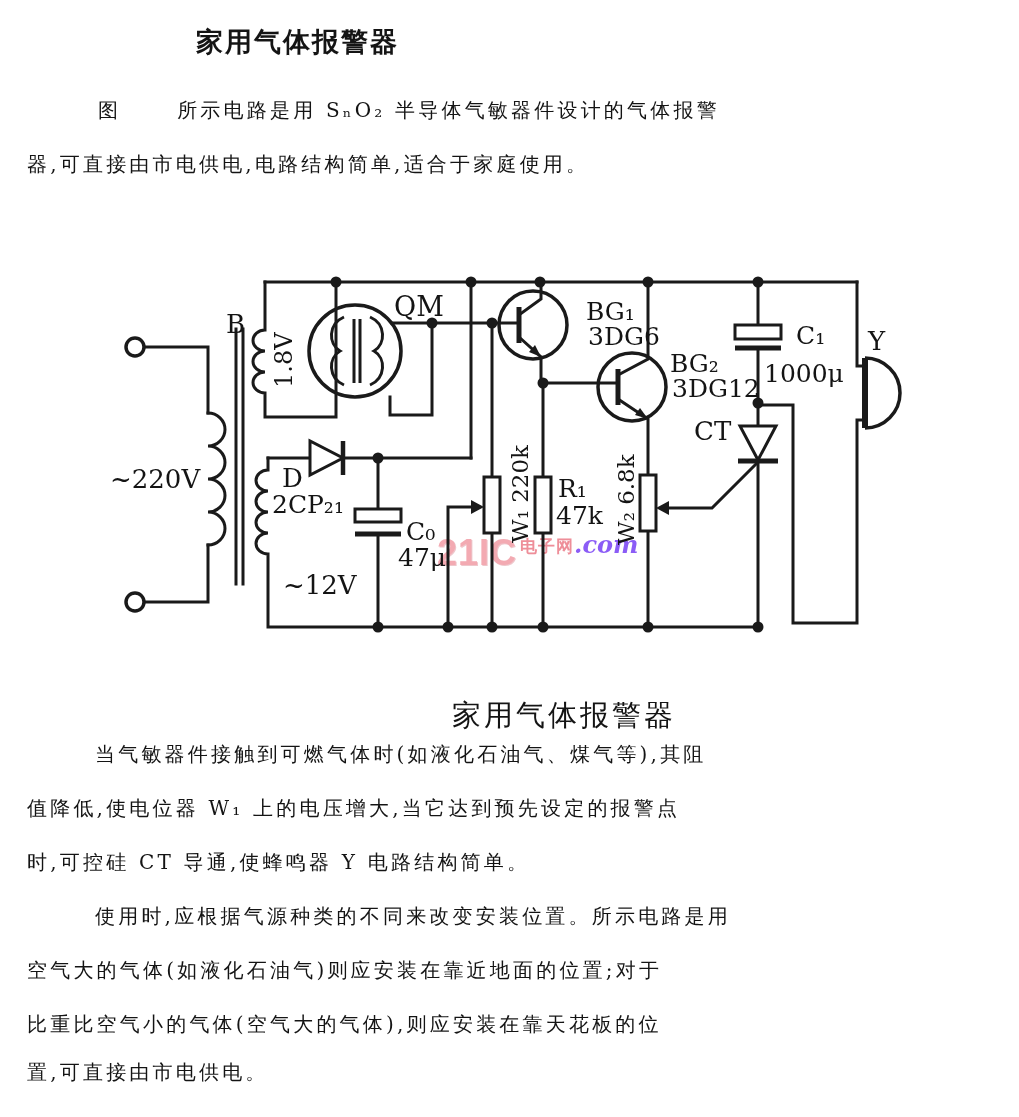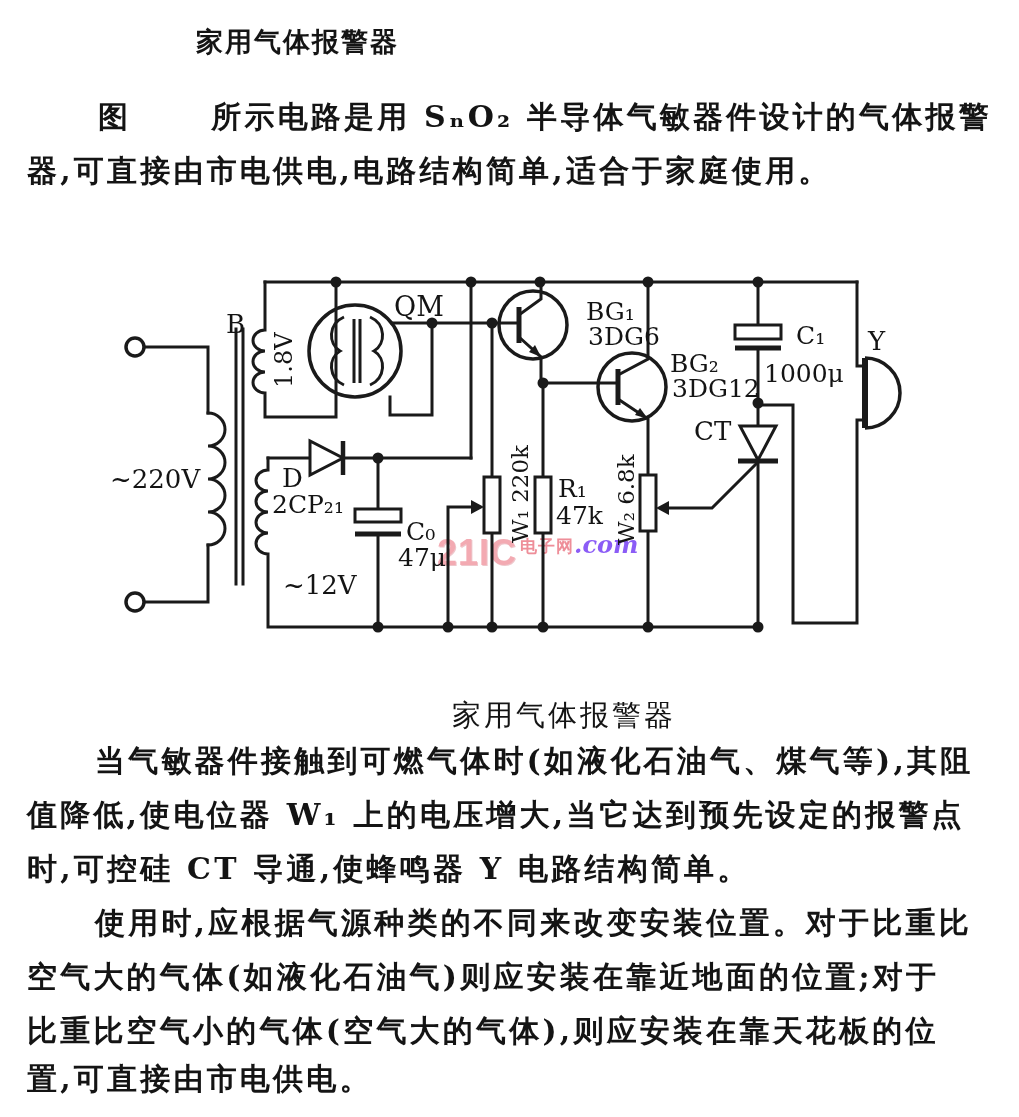--- a/index.html
+++ b/index.html
@@ -1,20 +1,20 @@
 <!DOCTYPE html>
 <html><head>
 <meta charset="utf-8">
 <style>
   html,body{margin:0;padding:0;}
   body{width:1019px;height:1117px;background:#ffffff;position:relative;overflow:hidden;
        font-family:"DejaVu Serif","Liberation Serif",serif;color:#141414;}
   .abs{position:absolute;white-space:nowrap;}
   .title{left:196px;top:24px;font-size:27px;font-weight:bold;letter-spacing:2px;z-index:3;}
-  .txt{font-size:30px;letter-spacing:3.2px;z-index:3;font-weight:bold;}
+  .txt{font-size:20px;letter-spacing:3.2px;z-index:3;}
   .intro1{left:98px;top:97px;}
   .intro2{left:27px;top:151px;}
   .caption{left:452px;top:696px;font-size:29px;letter-spacing:3px;z-index:3;}
   .b1{left:95px;top:741px;}
   .b2{left:27px;top:795px;}
   .b3{left:27px;top:849px;}
   .b4{left:95px;top:903px;}
   .b5{left:27px;top:957px;}
   .b6{left:27px;top:1011px;}
   .b7{left:27px;top:1059px;}
@@ -188,16 +188,16 @@
   </g>
 </svg>
 
 <div class="abs title">家用气体报警器</div>
 <div class="abs txt intro1">图　　 所示电路是用 SₙO₂ 半导体气敏器件设计的气体报警</div>
 <div class="abs txt intro2">器,可直接由市电供电,电路结构简单,适合于家庭使用。</div>
 <div class="abs caption">家用气体报警器</div>
 <div class="abs txt b1">当气敏器件接触到可燃气体时(如液化石油气、煤气等),其阻</div>
 <div class="abs txt b2">值降低,使电位器 W₁ 上的电压增大,当它达到预先设定的报警点</div>
 <div class="abs txt b3">时,可控硅 CT 导通,使蜂鸣器 Y 电路结构简单。</div>
-<div class="abs txt b4">使用时,应根据气源种类的不同来改变安装位置。对于比重比</div>
+<div class="abs txt b4">使用时,应根据气源种类的不同来改变安装位置。所示电路是用</div>
 <div class="abs txt b5">空气大的气体(如液化石油气)则应安装在靠近地面的位置;对于</div>
 <div class="abs txt b6">比重比空气小的气体(空气大的气体),则应安装在靠天花板的位</div>
 <div class="abs txt b7">置,可直接由市电供电。</div>
 
 </body></html>

